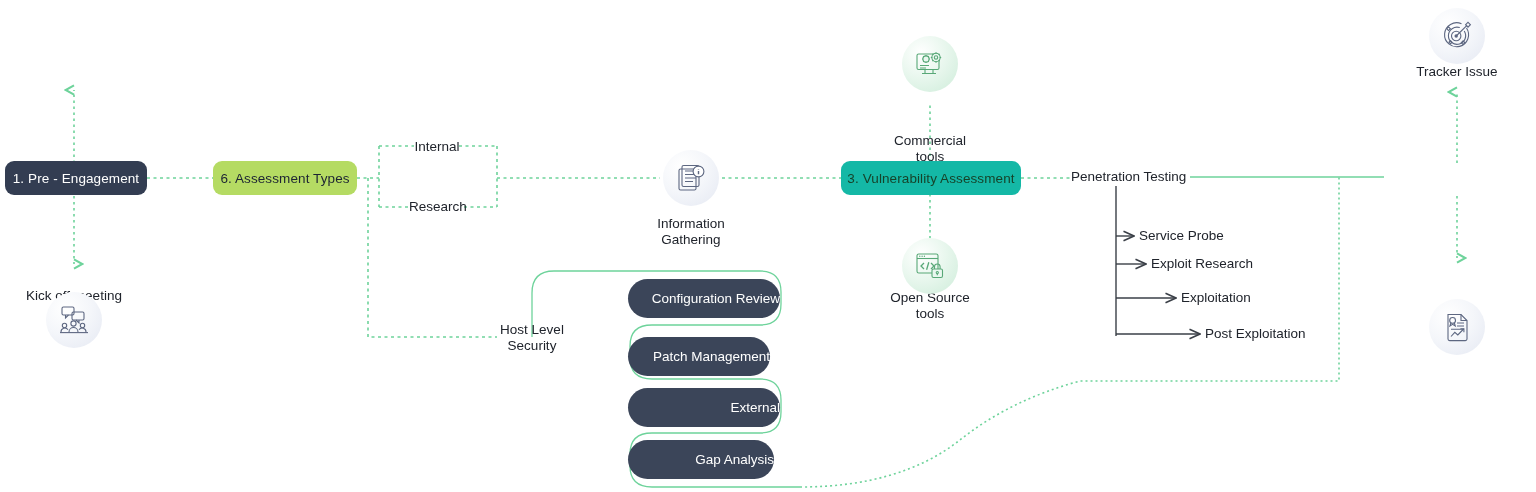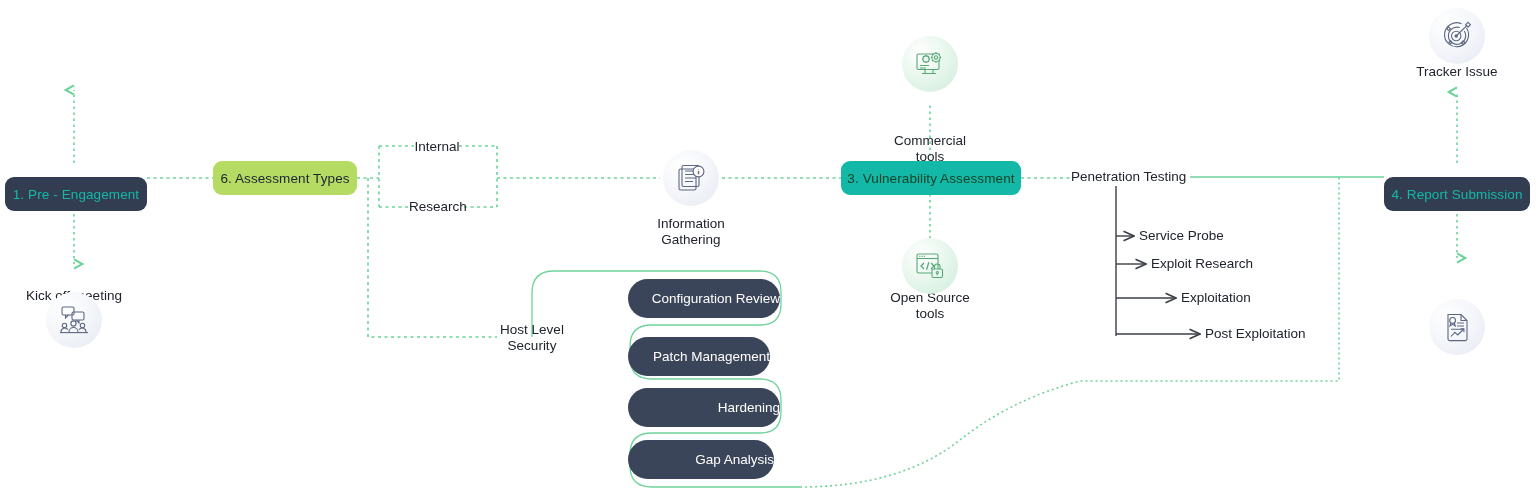--- a/index.html
+++ b/index.html
@@ -33,22 +33,21 @@
     align-items: center;
     justify-content: center;
     border-radius: 9px;
     font-size: 13.5px;
     letter-spacing: .1px;
     white-space: nowrap;
     box-sizing: border-box;
   }
   .stage.dark {
     background: #333d52;
-    color: #14b8a6;
-    margin-top: 16px;
+    color: #ffffff;
   }
   .stage.lime {
     background: #b5db63;
     color: #1d2433;
   }
   .stage.green {
     background: #14b8a6;
     color: #16432a;
   }
 
@@ -175,23 +174,20 @@
   </div>
 
   <div class="stage lime" style="left:213px; top:161px; width:144px; height:34px;">
     <span>6. Assessment Types</span>
   </div>
 
   <div class="stage green" style="left:841px; top:161px; width:180px; height:34px;">
     <span>3. Vulnerability Assessment</span>
   </div>
 
-  <div class="stage dark" style="left:1384px; top:161px; width:146px; height:34px;">
-    <span>4. Report Submission</span>
-  </div>
 
 
   <div class="nodelabel" style="left:14px; top:288px; width:120px;">Kick off meeting</div>
 
   <div class="nodelabel" style="left:414px; top:139px; width:46px;">Internal</div>
 
   <div class="nodelabel" style="left:409px; top:199px; width:56px;">Research</div>
 
   <div class="nodelabel" style="left:631px; top:216px; width:120px;">Information
 Gathering</div>
@@ -215,21 +211,21 @@
   <div class="nodelabel left" style="left:1181px; top:290px;">Exploitation</div>
   <div class="nodelabel left" style="left:1205px; top:326px;">Post Exploitation</div>
 
   <div class="pill" style="left:628px; top:279px; width:152px;">
     <span>Configuration Review</span>
   </div>
   <div class="pill" style="left:628px; top:337px; width:142px;">
     <span>Patch Management</span>
   </div>
   <div class="pill" style="left:628px; top:388px; width:152px;">
-    <span>Hardening</span>
+    <span>External</span>
   </div>
   <div class="pill" style="left:628px; top:440px; width:146px;">
     <span>Gap Analysis</span>
   </div>
 
   <div class="bubble blue" style="left:46px; top:292px;">
     <svg width="34" height="34" viewBox="0 0 34 34" fill="none" stroke="#5d6781" stroke-width="1.1">
       <rect x="5" y="4" width="12" height="8" rx="1.4"></rect>
       <path d="M8.5 12 L8.5 15 L11.5 12"></path>
       <rect x="15" y="9" width="12" height="8" rx="1.4"></rect>

